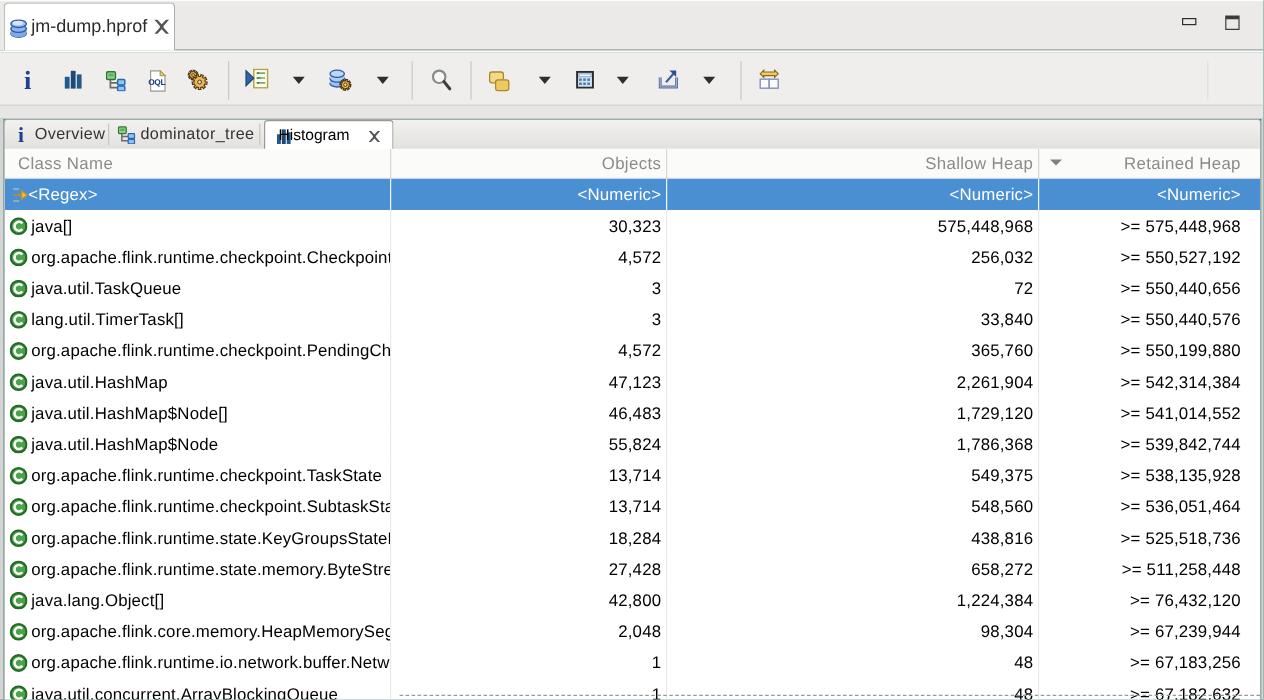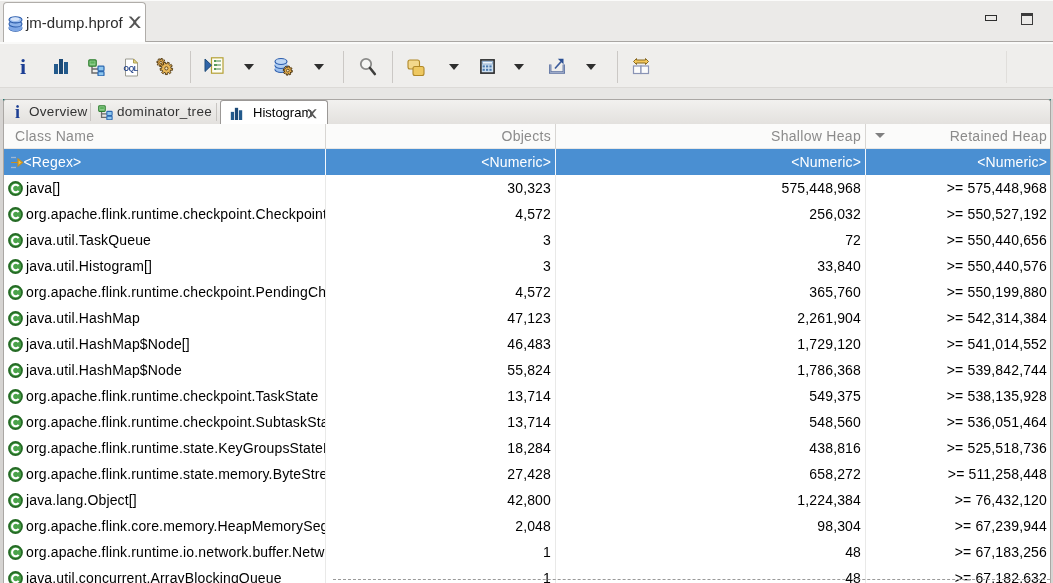--- a/index.html
+++ b/index.html
@@ -32,21 +32,21 @@
 .itab .sepline { position:absolute; right:0; top:3px; height:18px; width:1px; background:#c8c5c2; }
 #tab-hist { position:absolute; left:216px; top:0; width:108px; height:25px; background:#ffffff; border:1px solid #9b9896; border-bottom:none; border-radius:3px 3px 0 0; line-height:24px; font-size:13px; color:#000; }
 
 
 #table { position:absolute; top:24px; left:0; width:1046px; height:460px; background:#ffffff; overflow:hidden; }
 .row { position:relative; width:1046px; height:26px; line-height:26px; font-size:14px; white-space:nowrap; letter-spacing:0.15px; }
 .cell { position:absolute; top:0; height:26px; overflow:hidden; }
 .c1 { left:0; width:321px; }
 .c2 { left:321px; width:230px; text-align:right; padding-right:4px; }
 .c3 { left:551px; width:310px; text-align:right; padding-right:4px; }
-.c4 { left:861px; width:185px; text-align:right; padding-right:3px; }
+.c4 { left:861px; width:185px; text-align:right; padding-right:16px; }
 #thead { height:25px; line-height:24px; background:#fbfbfa; color:#8b8b8b; font-size:14px; letter-spacing:0.3px; border-bottom:1px solid #e9e7e5; }
 #thead .cell { height:25px; border-left:1px solid #d8d6d3; }
 #thead .c1 { border-left:none; padding-left:11px; }
 .row .c2, .row .c3, .row .c4 { border-left:1px solid #e9e9e8; }
 #filterrow { background:#4a8fd2; color:#ffffff; }
 #filterrow .c2, #filterrow .c3, #filterrow .c4 { border-left:1px solid #f4f8fc; }
 .cname { position:absolute; left:22px; top:0; height:26px; }
 .cicon { position:absolute; left:4px; top:6px; width:15px; height:15px; }
 #sortarrow { position:absolute; left:871px; top:9px; width:0; height:0; border-left:5.5px solid transparent; border-right:5.5px solid transparent; border-top:5.5px solid #808080; }
 #dashline { position:absolute; left:329px; top:479px; width:717px; border-top:1px dashed #9a9a9a; }
@@ -202,21 +202,21 @@
         </svg>
         <span style="position:absolute;left:26px;">dominator_tree</span>
         <div class="sepline"></div>
       </div>
       <div id="tab-hist">
         <svg style="position:absolute;left:9px;top:6px" width="13" height="13" viewBox="0 0 16 16">
           <rect x="1" y="6" width="4" height="10" fill="#235a8c"></rect>
           <rect x="6" y="1" width="4" height="15" fill="#1c4a77"></rect>
           <rect x="11" y="4" width="4" height="12" fill="#235a8c"></rect>
         </svg>
-        <span style="position:absolute;left:32px;">Histogram</span>
+        <span style="position:absolute;left:11px;">Histogram</span>
         <svg style="position:absolute;left:85px;top:6.5px" width="12" height="11.5" viewBox="0 0 14 13">
           <path d="M1.5,1.2 L3.8,1.2 L7,4.6 L10.2,1.2 L12.5,1.2 L8.4,5.9 L8.4,7.1 L12.5,11.8 L10.2,11.8 L7,8.4 L3.8,11.8 L1.5,11.8 L5.6,7.1 L5.6,5.9 Z" fill="#565656"></path>
         </svg>
       </div>
     </div>
 
     <div id="table">
       <div class="row" id="thead">
         <div class="cell c2">Objects</div>
         <div class="cell c1">Class Name</div>
@@ -274,21 +274,21 @@
           <div class="cell c2">3</div>
           <div class="cell c3">72</div>
           <div class="cell c4">&gt;= 550,440,656</div>
         </div>
       <div class="row">
           <div class="cell c1">
             <svg class="cicon" width="15" height="15" viewBox="0 0 15 15">
               <circle cx="7.5" cy="7.5" r="6.5" fill="#4aa34a" stroke="#256a25" stroke-width="1.8"></circle>
               <path d="M10.6,5.1 A3.7,3.7 0 1 0 10.6,9.9" fill="none" stroke="#ffffff" stroke-width="2.1"></path>
             </svg>
-            <span class="cname">java.util.Histogram[]</span>
+            <span class="cname">lang.util.TimerTask[]</span>
           </div>
           <div class="cell c2">3</div>
           <div class="cell c3">33,840</div>
           <div class="cell c4">&gt;= 550,440,576</div>
         </div>
       <div class="row">
           <div class="cell c1">
             <svg class="cicon" width="15" height="15" viewBox="0 0 15 15">
               <circle cx="7.5" cy="7.5" r="6.5" fill="#4aa34a" stroke="#256a25" stroke-width="1.8"></circle>
               <path d="M10.6,5.1 A3.7,3.7 0 1 0 10.6,9.9" fill="none" stroke="#ffffff" stroke-width="2.1"></path>

